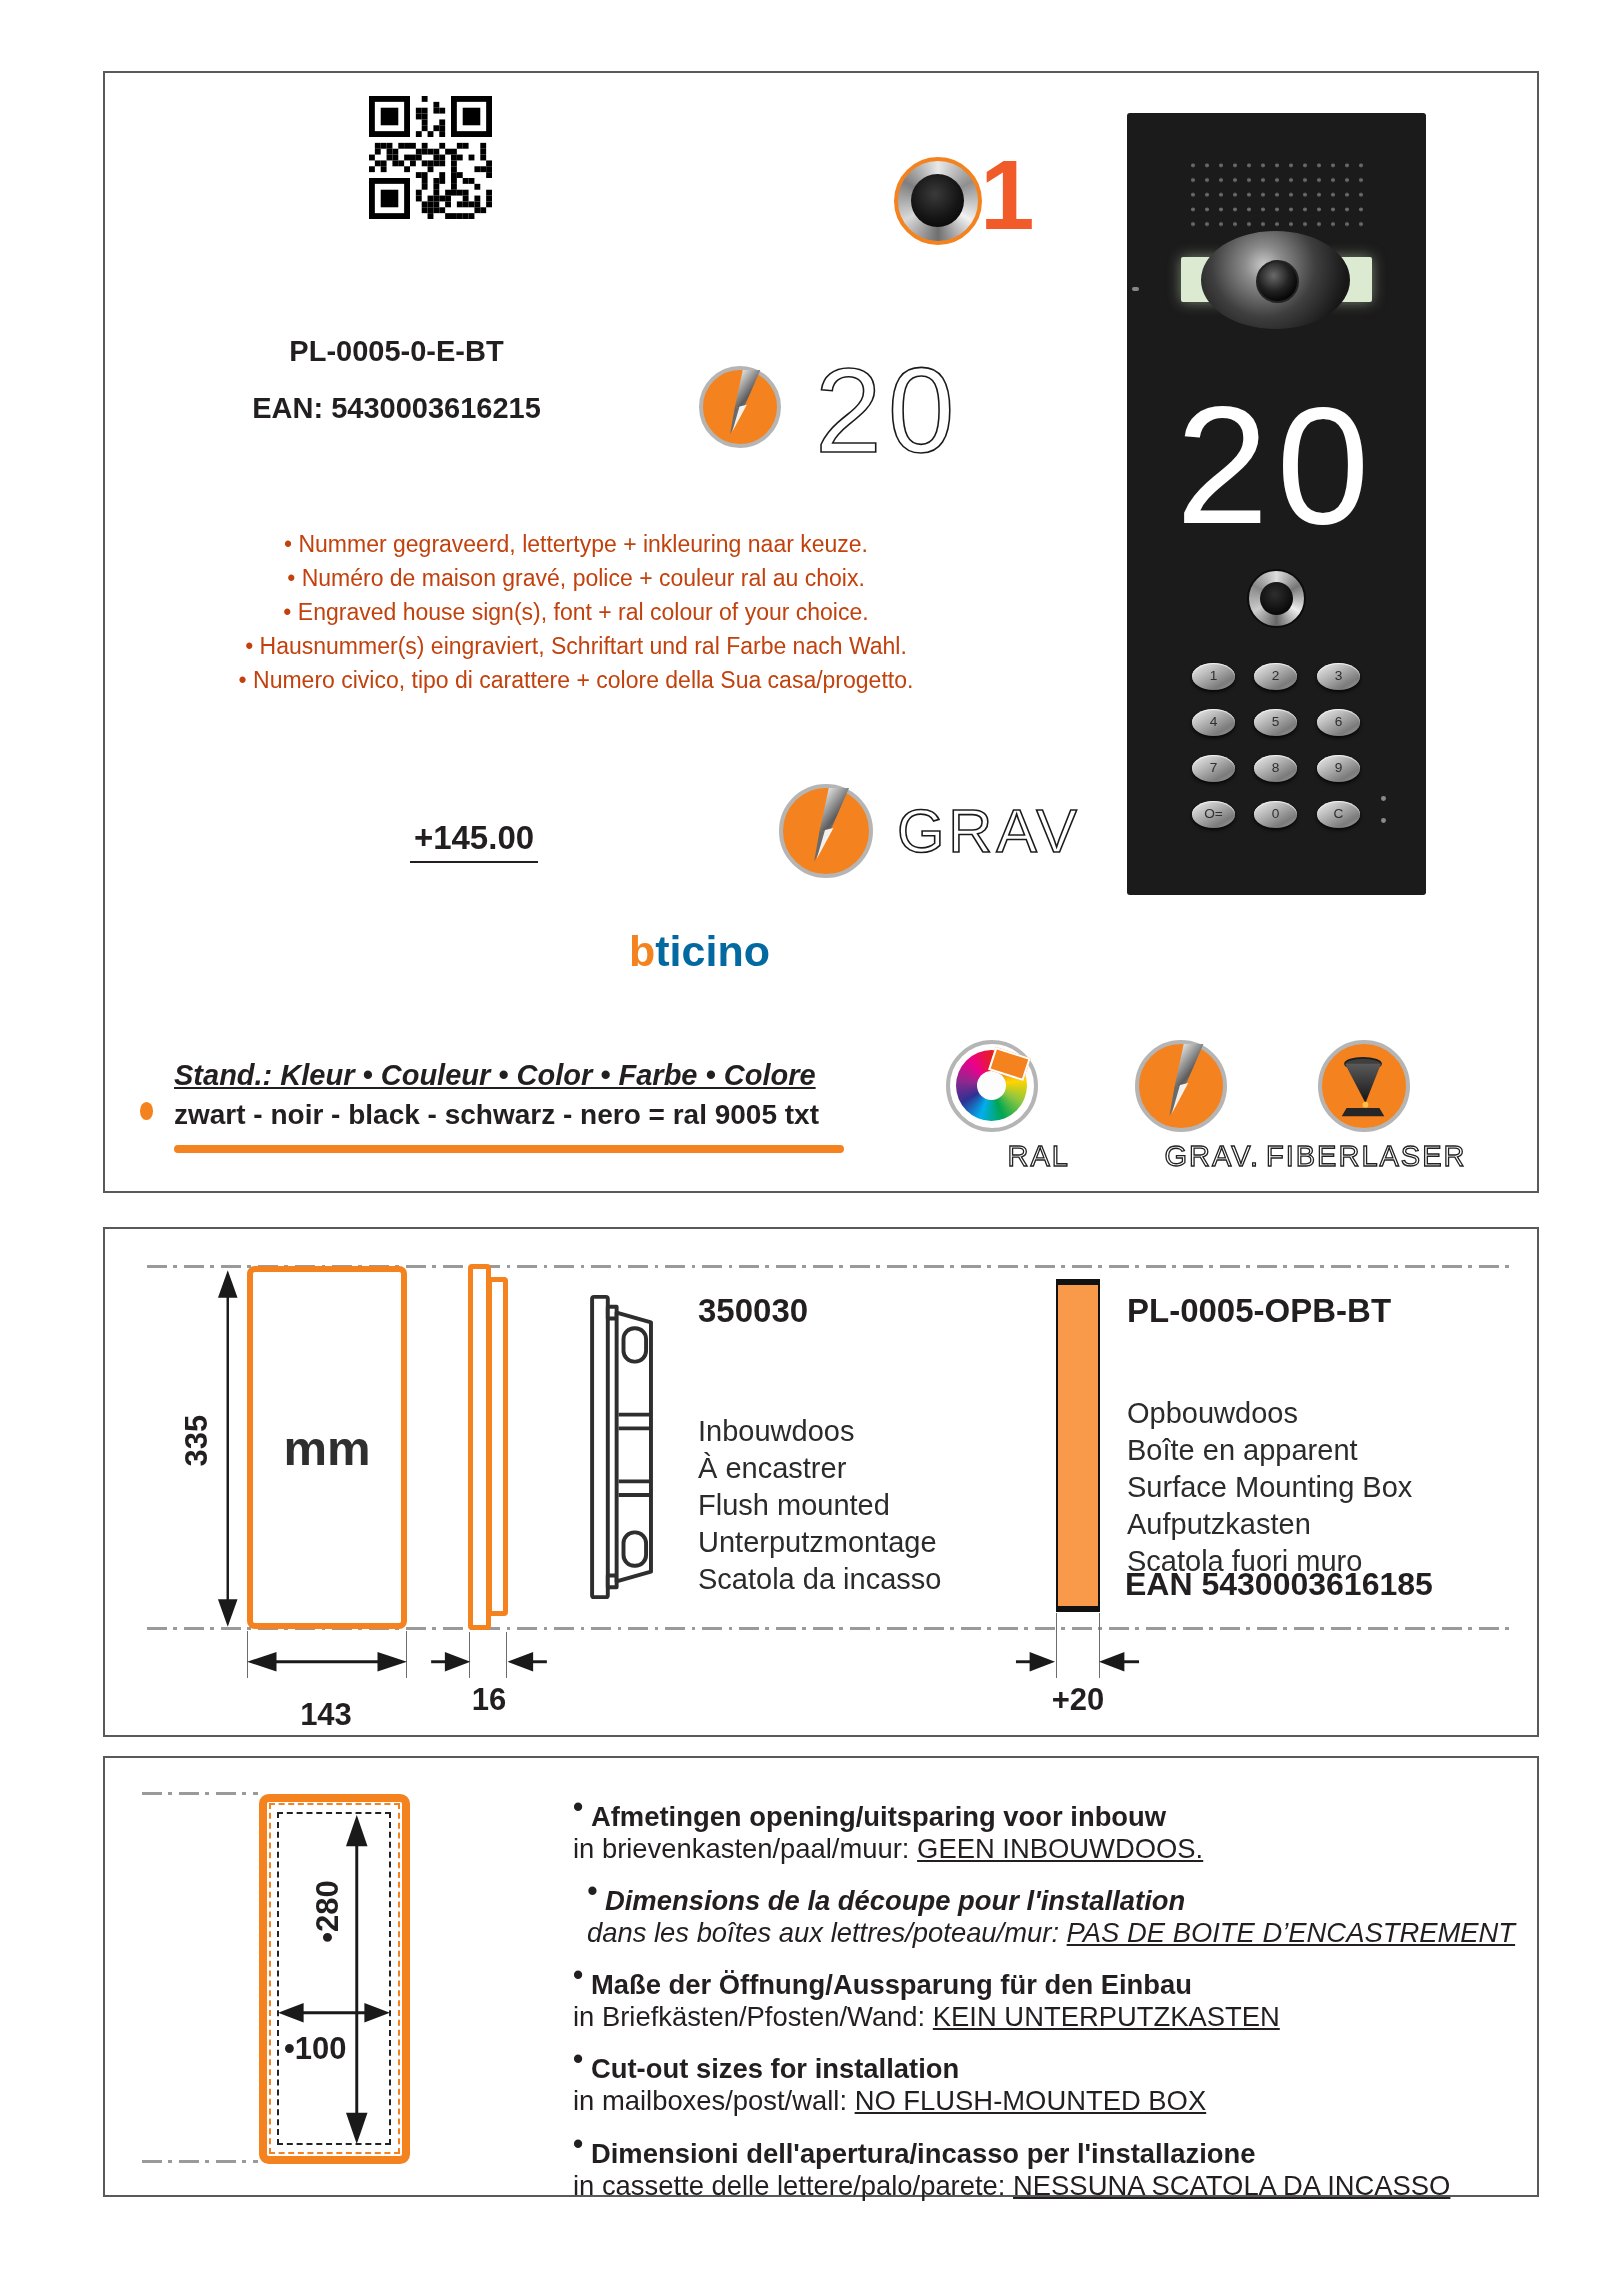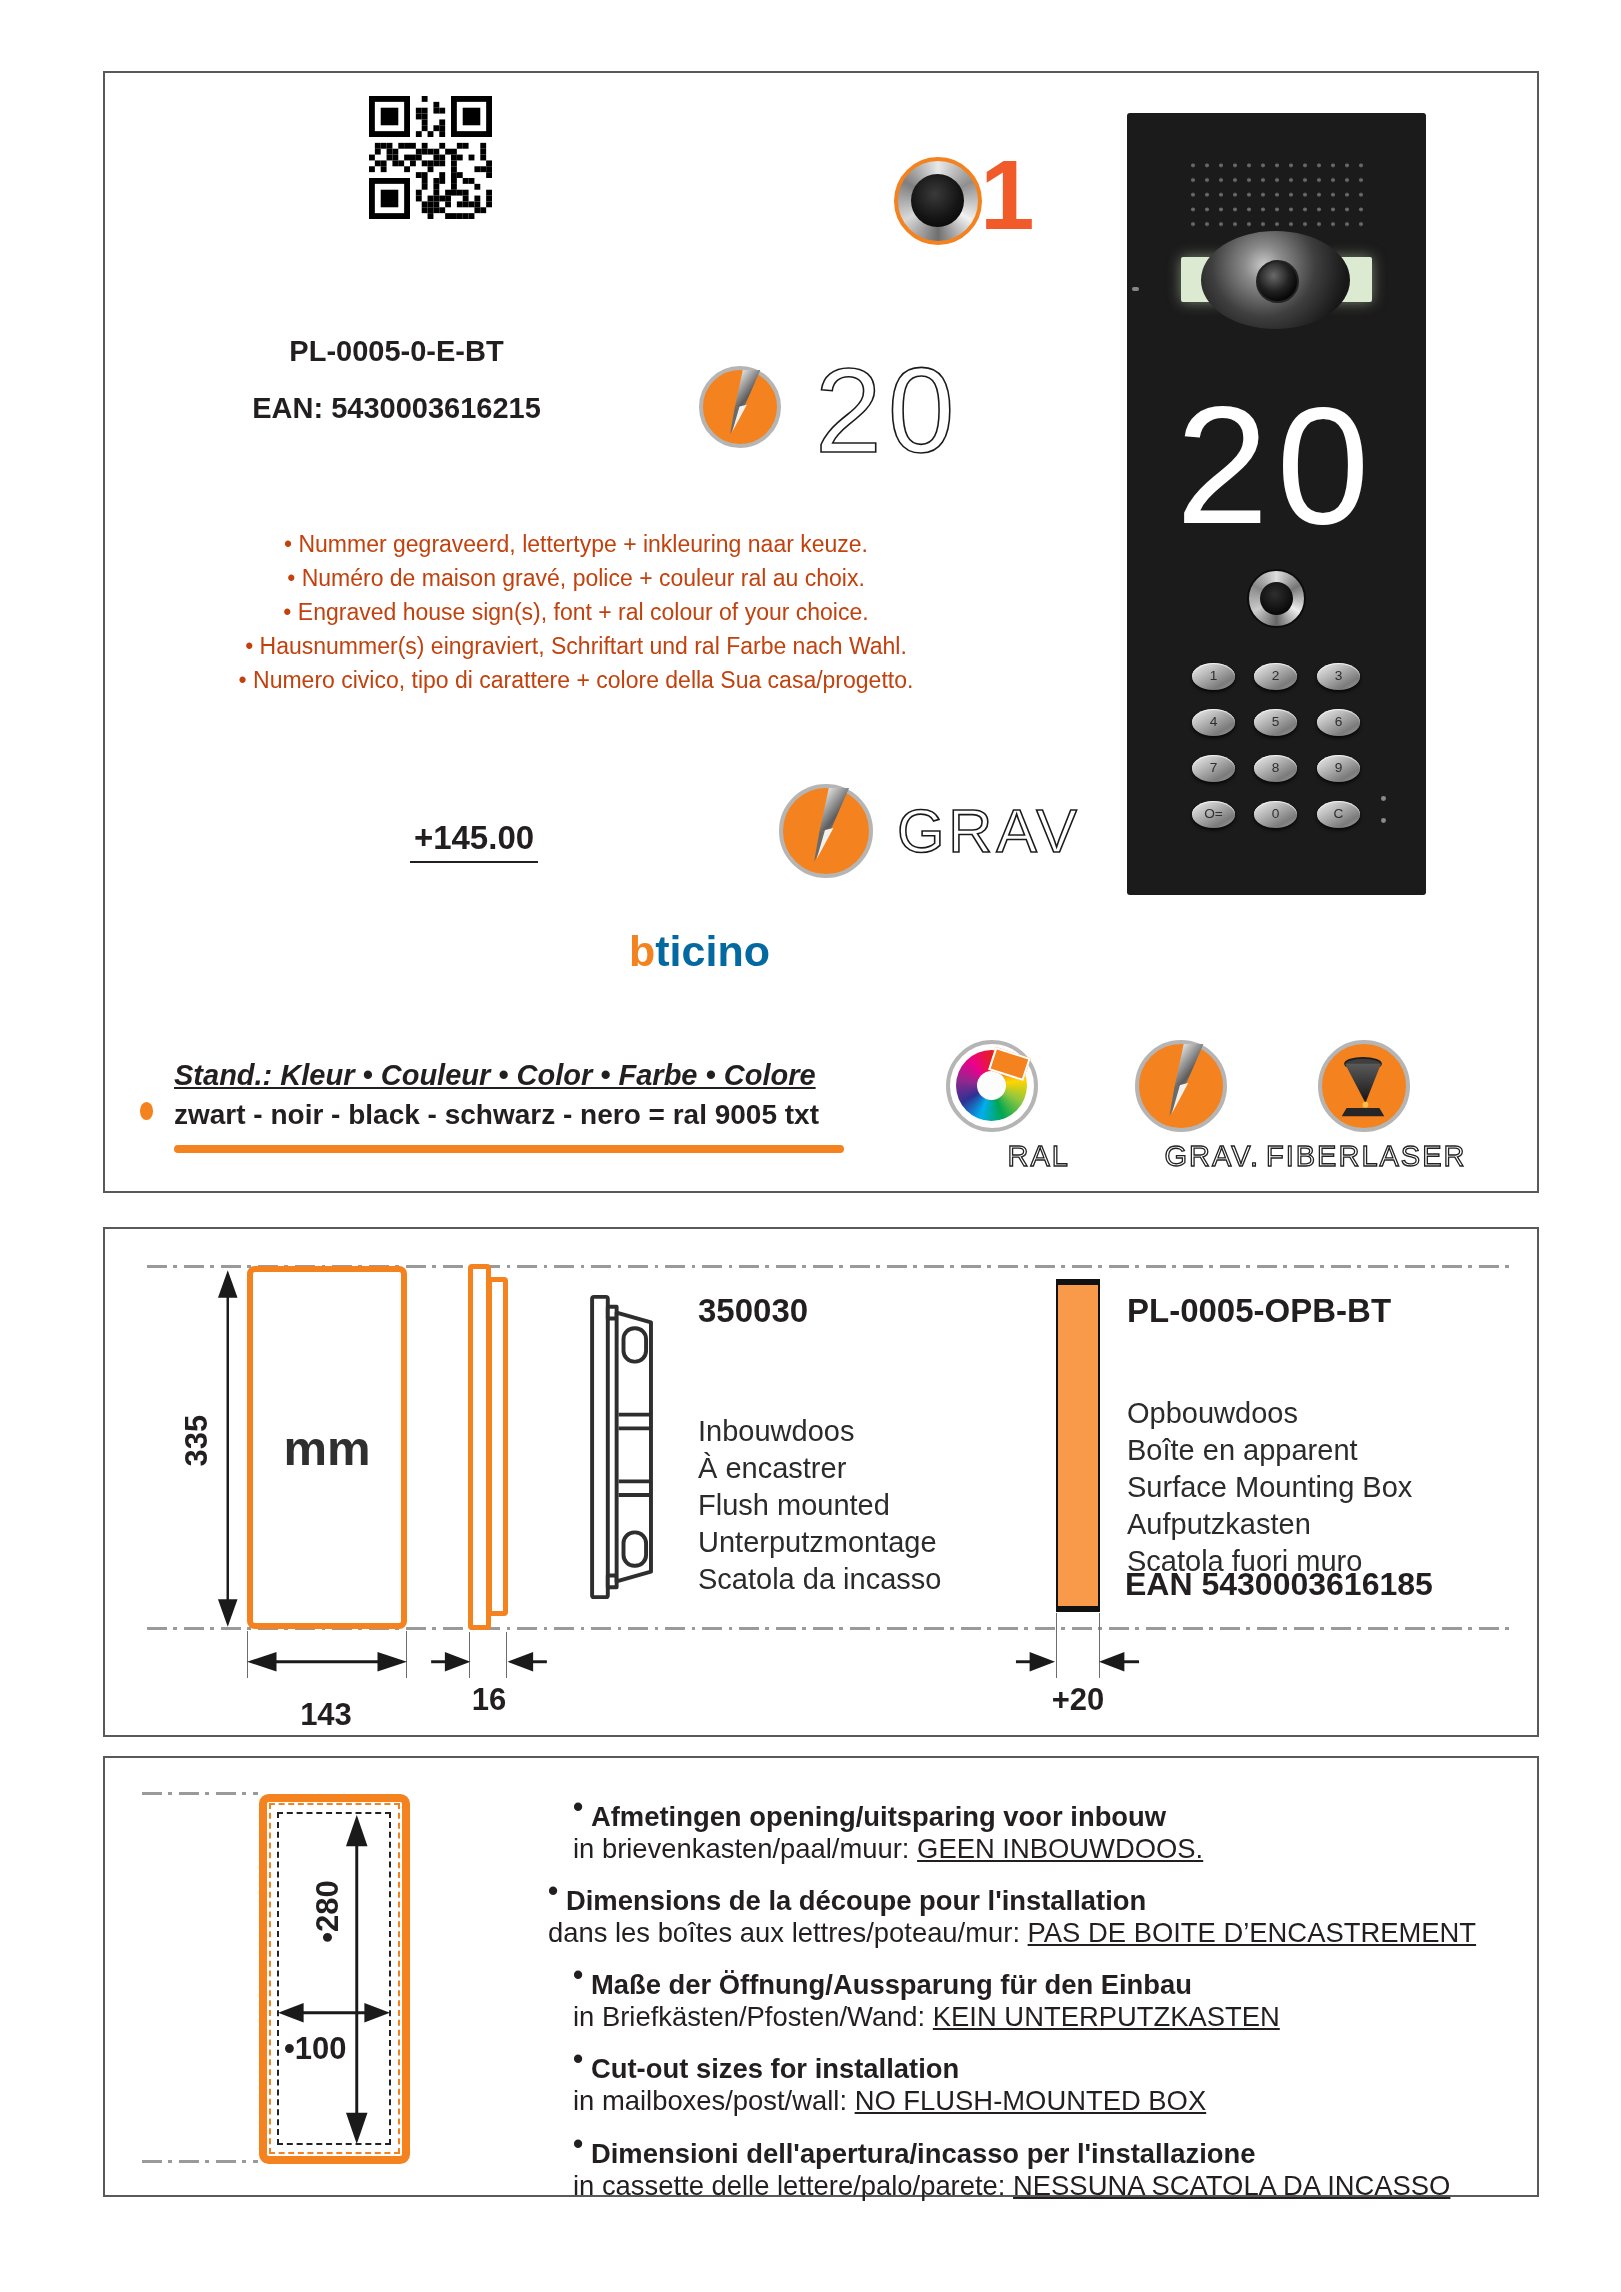--- a/index.html
+++ b/index.html
@@ -399,21 +399,21 @@
     <line x1="16" y1="13" x2="98" y2="13" stroke="#1a1a1a" stroke-width="3"></line>
     <polygon points="0,13 26,3 26,23" fill="#1a1a1a"></polygon>
     <polygon points="114,13 88,3 88,23" fill="#1a1a1a"></polygon>
   </svg>
   <div class="abs b" style="left:284px;top:2031px;width:98px;font-size:31px;">•100</div>
 
   <div class="abs" style="left:573px;top:1800px;">
     <div class="note-head"><span class="note-bullet">•</span><span>Afmetingen opening/uitsparing voor inbouw</span></div>
     <div class="note-sub"><span>in brievenkasten/paal/muur: </span><span class="ul">GEEN INBOUWDOOS.</span></div>
   </div>
-  <div class="abs" style="left:548px;top:1884px;">
+  <div class="abs" style="left:587px;top:1884px;font-style:italic;">
     <div class="note-head"><span class="note-bullet">•</span><span>Dimensions de la découpe pour l'installation</span></div>
     <div class="note-sub"><span>dans les boîtes aux lettres/poteau/mur: </span><span class="ul">PAS DE BOITE D’ENCASTREMENT</span></div>
   </div>
   <div class="abs" style="left:573px;top:1968px;">
     <div class="note-head"><span class="note-bullet">•</span><span>Maße der Öffnung/Aussparung für den Einbau</span></div>
     <div class="note-sub"><span>in Briefkästen/Pfosten/Wand: </span><span class="ul">KEIN UNTERPUTZKASTEN</span></div>
   </div>
   <div class="abs" style="left:573px;top:2052px;">
     <div class="note-head"><span class="note-bullet">•</span><span>Cut-out sizes for installation</span></div>
     <div class="note-sub"><span>in mailboxes/post/wall: </span><span class="ul">NO FLUSH-MOUNTED BOX</span></div>

